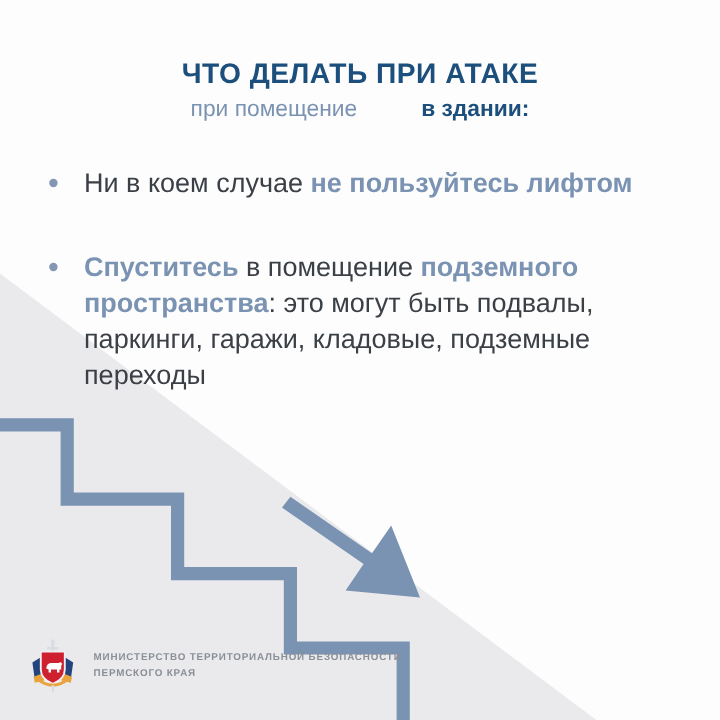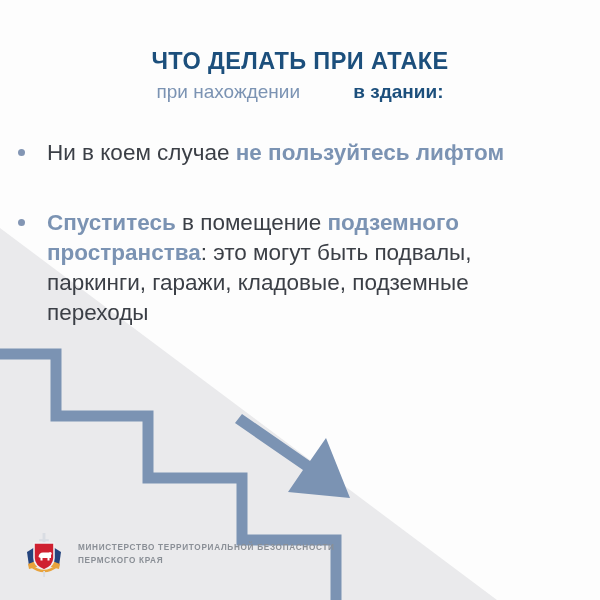--- a/index.html
+++ b/index.html
@@ -61,21 +61,21 @@
   }
   .subtitle .strong {
     font-weight: bold;
     color: #1c4f7c;
     margin-left: 48px;
   }
 
   
   .bullets {
     position: absolute;
-    left: 13px;
+    left: 36px;
     top: 138px;
     width: 540px;
     z-index: 3;
   }
   .bullet-row {
     display: flex;
     align-items: flex-start;
   }
   .bullet-row + .bullet-row {
     margin-top: 40px;
@@ -135,21 +135,21 @@
     <g fill="none" stroke="#7b93b3" stroke-width="11" stroke-linecap="butt" stroke-linejoin="miter">
       <path d="M -10,354 L 56,354 L 56,416 L 148,416 L 148,478 L 242,478 L 242,540 L 336,540 L 336,602"></path>
     </g>
     <g>
       <path d="M 242,414 L 310,461 L 326,438 L 350,498 L 288,492 L 303,470 L 235,423 Z" fill="#7b93b3"></path>
     </g>
   </svg>
 
   <div class="header">
     <div class="title">ЧТО ДЕЛАТЬ ПРИ АТАКЕ</div>
-    <div class="subtitle"><span>при нахождении </span><span class="strong">в здании:</span></div>
+    <div class="subtitle"><span>при помещение </span><span class="strong">в здании:</span></div>
   </div>
 
   <div class="bullets">
 
     <div class="bullet-row">
       <span class="dot"></span>
       <div class="bullet-text"><span>Ни в коем случае </span><span class="accent">не пользуйтесь лифтом</span></div>
     </div>
 
     <div class="bullet-row">

